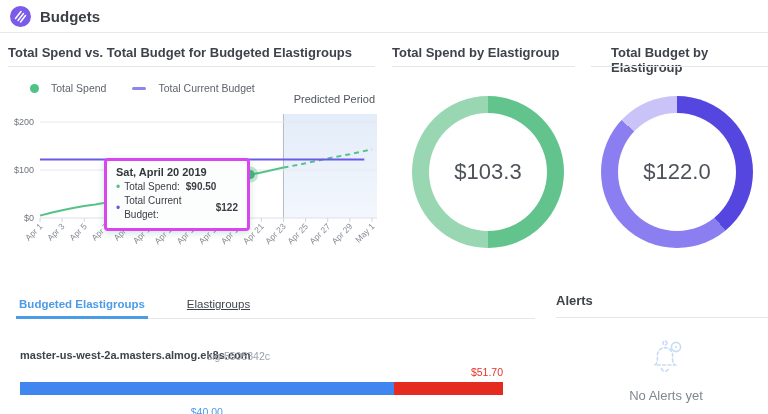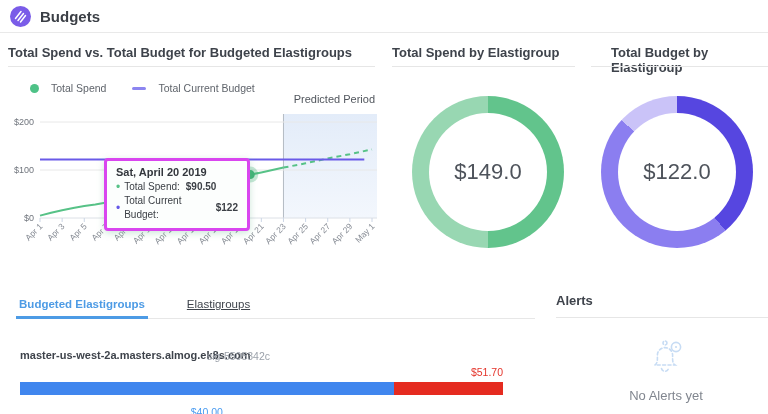--- a/index.html
+++ b/index.html
@@ -160,21 +160,21 @@
         <span class="b">•</span>
         <span>Total Current Budget:</span>
         <b>$122</b>
       </div>
     </div>
   </div>
 
   <div class="sec-title" style="left:392px; top:45px;">Total Spend by Elastigroup</div>
   <div class="divider" style="left:392px; top:66px; width:183px;"></div>
   <div class="donut" style="left: 412px; top: 96px; background: conic-gradient(rgb(98, 196, 140) 0%, rgb(98, 196, 140) 50%, rgb(152, 215, 178) 50%, rgb(152, 215, 178) 100%);">
-    <span class="donut-value">$149.0</span>
+    <span class="donut-value">$103.3</span>
   </div>
 
   <div class="sec-title" style="left:591px; top:45px;margin-left:20px;">Total Budget by Elastigroup</div>
   <div class="divider" style="left:591px; top:66px; width:177px;"></div>
   <div class="donut" style="left: 601px; top: 96px; background: conic-gradient(rgb(86, 70, 224) 0%, rgb(86, 70, 224) 39%, rgb(139, 126, 240) 39%, rgb(139, 126, 240) 87%, rgb(202, 195, 248) 87%, rgb(202, 195, 248) 100%);">
     <span class="donut-value">$122.0</span>
   </div>
 
   <div class="tabs">
     <div class="tab active">Budgeted Elastigroups</div>

